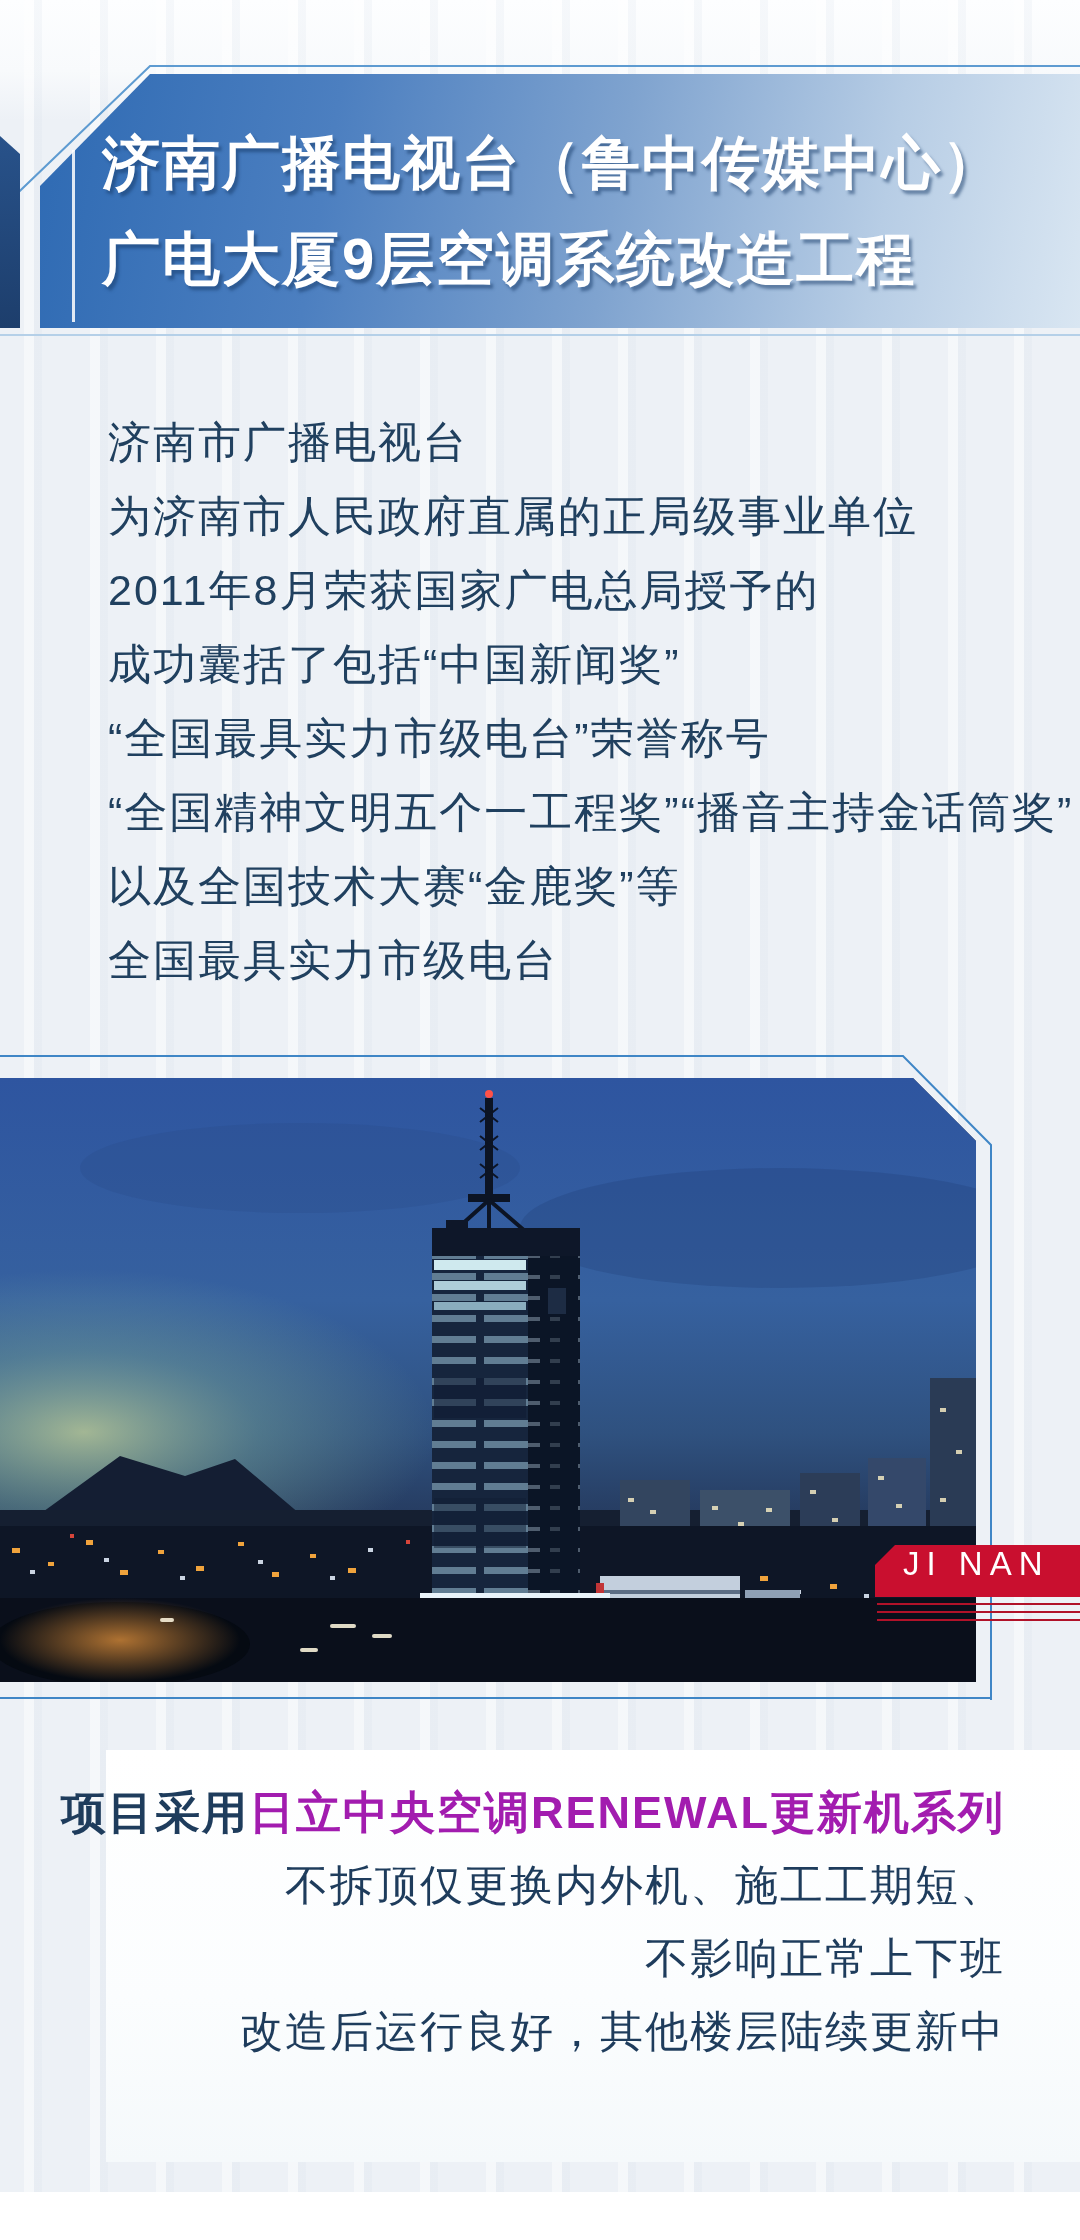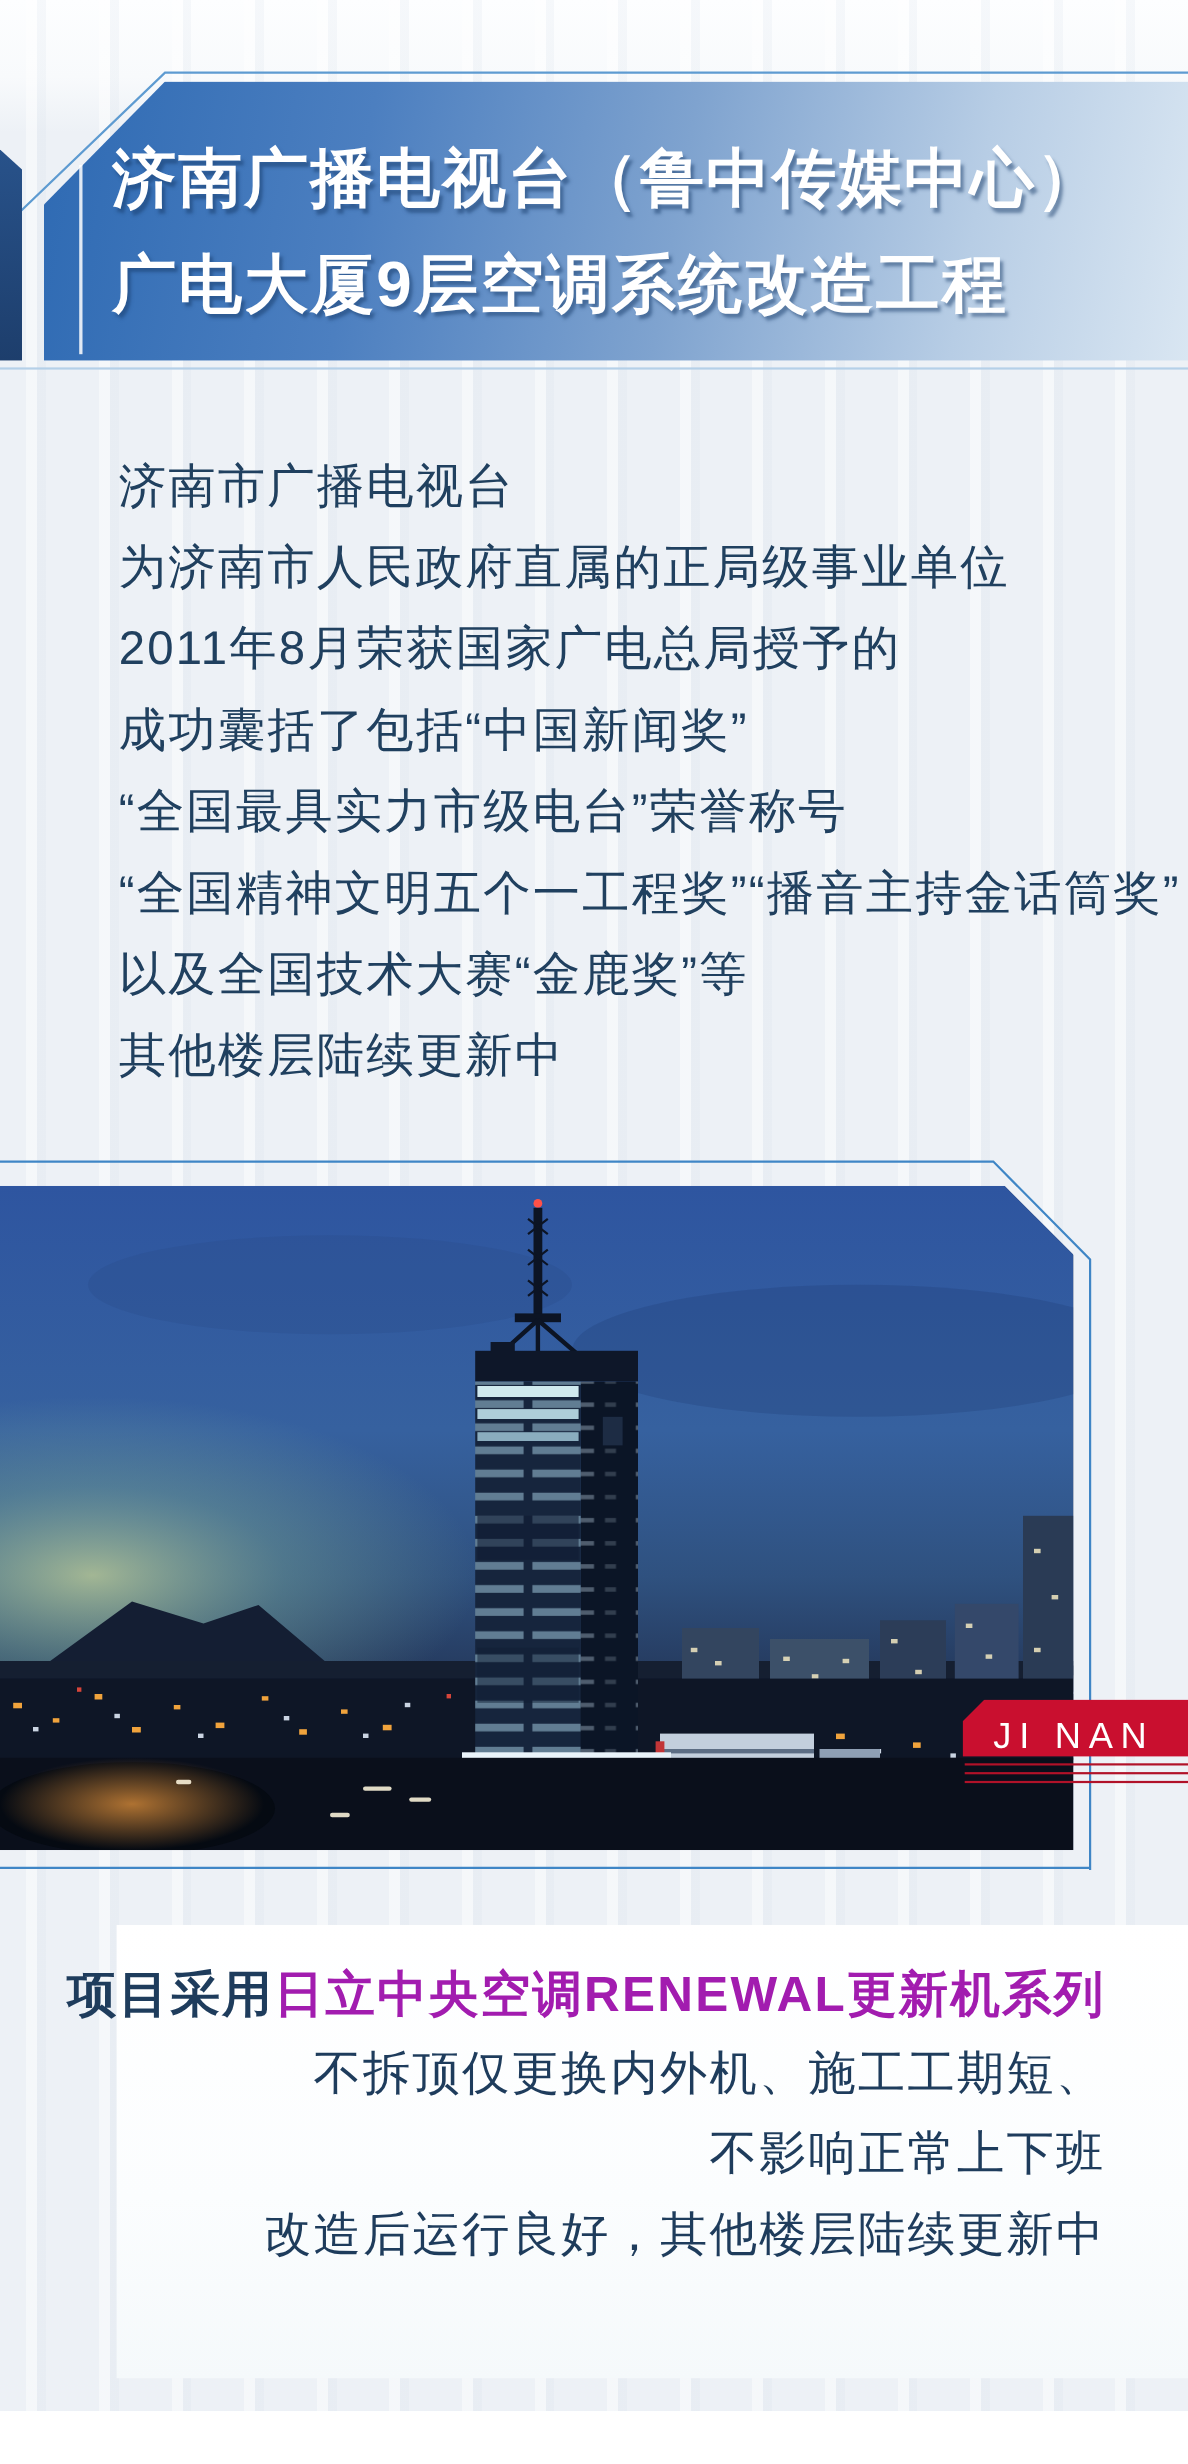--- a/index.html
+++ b/index.html
@@ -57,21 +57,21 @@
     position:absolute;left:0;top:1078px;width:976px;height:604px;z-index:2;
     clip-path:polygon(0 0,913px 0,976px 63px,976px 100%,0 100%);
     background:#1c2c4d;
   }
   .photo-outline{position:absolute;left:0;top:1046px;width:1080px;height:660px;z-index:2;pointer-events:none;}
 
   .jinan-badge{
     position:absolute;left:875px;top:1545px;width:205px;height:52px;z-index:4;
     background:#c90f2f;
     clip-path:polygon(0 20px,20px 0,100% 0,100% 100%,0 100%);
-    display:flex;align-items:flex-end;padding-left:28px;box-sizing:border-box;
+    display:flex;align-items:flex-start;padding-left:28px;box-sizing:border-box;
     color:#ffffff;font-size:33px;letter-spacing:7px;white-space:nowrap;
   }
   .badge-lines{position:absolute;left:877px;top:1603px;width:203px;z-index:4;}
   .badge-lines div{height:2px;margin-bottom:6px;background:#b11229;}
 
   
   .bottom-card{
     position:absolute;left:106px;top:1750px;width:974px;height:412px;z-index:1;
     background:linear-gradient(180deg,#ffffff 0%,#fbfdfe 60%,#f5f9fb 100%);
   }
@@ -109,21 +109,21 @@
   <div class="banner-sep"></div>
 
   <div class="intro">
     <p>济南市广播电视台</p>
     <p>为济南市人民政府直属的正局级事业单位</p>
     <p>2011年8月荣获国家广电总局授予的</p>
     <p>成功囊括了包括“中国新闻奖”</p>
     <p>“全国最具实力市级电台”荣誉称号</p>
     <p>“全国精神文明五个一工程奖”“播音主持金话筒奖”</p>
     <p>以及全国技术大赛“金鹿奖”等</p>
-    <p>其他楼层陆续更新中</p>
+    <p>全国最具实力市级电台</p>
   </div>
 
   <div class="photo">
     <svg viewBox="0 0 976 604" width="976" height="604" preserveAspectRatio="none">
       <defs>
         <linearGradient id="sky" x1="0" y1="0" x2="0" y2="1">
           <stop offset="0" stop-color="#2e55a0"></stop>
           <stop offset="0.5" stop-color="#36619f"></stop>
           <stop offset="0.8" stop-color="#2f517f"></stop>
           <stop offset="1" stop-color="#253a5e"></stop>

